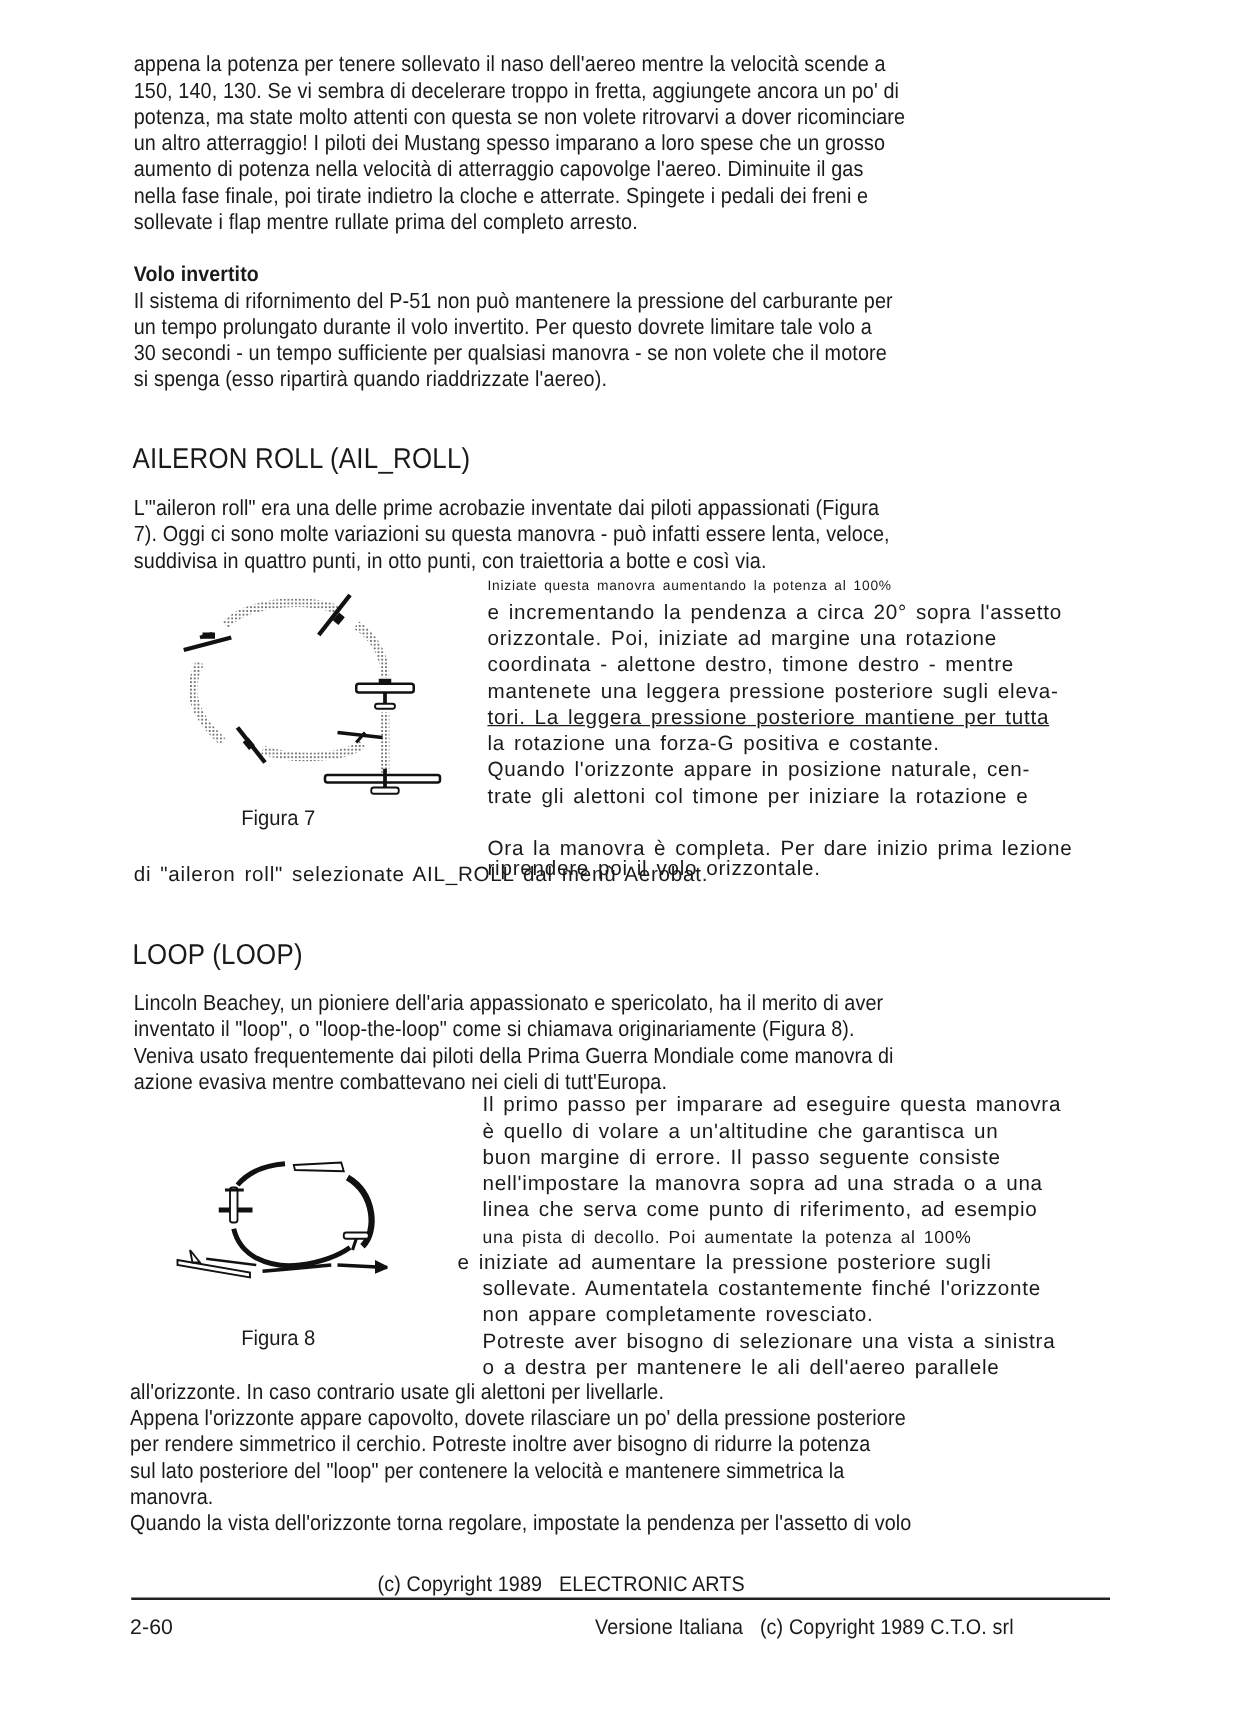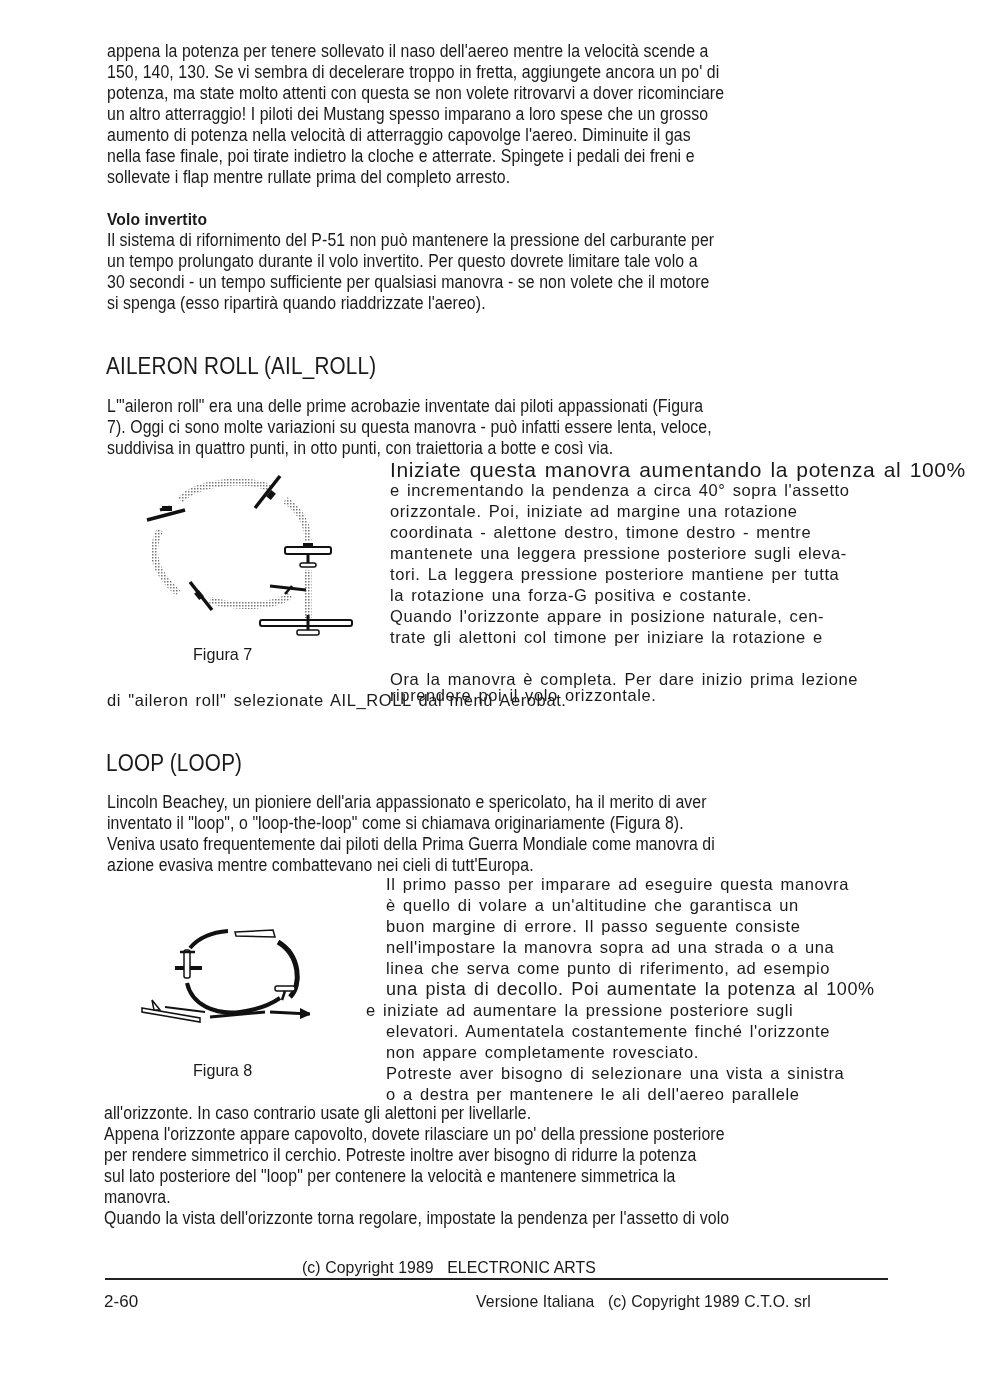--- a/index.html
+++ b/index.html
@@ -70,26 +70,26 @@
 
   <line x1="130" y1="116" x2="166" y2="120" stroke="#111" stroke-width="3"></line>
   <line x1="145" y1="124" x2="152" y2="116" stroke="#111" stroke-width="2.5"></line>
 
   <rect x="120" y="150" width="92" height="6" rx="2" fill="#fff" stroke="#111" stroke-width="2"></rect>
   <line x1="168" y1="145" x2="168" y2="163" stroke="#111" stroke-width="3"></line>
   <rect x="157" y="160" width="22" height="5" rx="2" fill="#fff" stroke="#111" stroke-width="1.5"></rect>
 </svg>
 <div class="caption" style="left:193px; top:645px; transform:scaleX(0.95); transform-origin:left top;">Figura 7</div>
 
-<div class="line wide" style="left:390px; top:459px; font-size:21px;">Iniziate questa manovra aumentando la potenza al 100%</div>
-<div class="line wide" style="left:390px; top:480px; font-size:16.5px;">e incrementando la pendenza a circa 40° sopra l'assetto</div>
+<div class="line wide" style="left:390px; top:459px; font-size:11px;">Iniziate questa manovra aumentando la potenza al 100%</div>
+<div class="line wide" style="left:390px; top:480px; font-size:16.5px;">e incrementando la pendenza a circa 20° sopra l'assetto</div>
 <div class="line wide" style="left:390px; top:501px; font-size:16.5px;">orizzontale. Poi, iniziate ad margine una rotazione</div>
 <div class="line wide" style="left:390px; top:522px; font-size:16.5px;">coordinata - alettone destro, timone destro - mentre</div>
 <div class="line wide" style="left:390px; top:543px; font-size:16.5px;">mantenete una leggera pressione posteriore sugli eleva-</div>
-<div class="line wide" style="left:390px; top:564px; font-size:16.5px;">tori. La leggera pressione posteriore mantiene per tutta</div>
+<div class="line wide" style="left:390px; top:564px; font-size:16.5px;text-decoration:underline;">tori. La leggera pressione posteriore mantiene per tutta</div>
 <div class="line wide" style="left:390px; top:585px; font-size:16.5px;">la rotazione una forza-G positiva e costante.</div>
 <div class="line wide" style="left:390px; top:606px; font-size:16.5px;">Quando l'orizzonte appare in posizione naturale, cen-</div>
 <div class="line wide" style="left:390px; top:627px; font-size:16.5px;">trate gli alettoni col timone per iniziare la rotazione e</div>
 <div class="line wide" style="left:390px; top:648px; font-size:16.5px;margin-top:37px;">riprendere poi il volo orizzontale.</div>
 <div class="line wide" style="left:390px; top:669px; font-size:16.5px;">Ora la manovra è completa. Per dare inizio prima lezione</div>
 <div class="line wide" style="left:107px; top:690px; font-size:16.5px;">di "aileron roll" selezionate AIL_ROLL dal menù Aerobat.</div>
 
 <div class="h1" style="top:749px; transform:scaleX(0.9); transform-origin:left top;">LOOP (LOOP)</div>
 
 <div class="line" style="top:792px; font-size:17.5px; transform:scaleX(0.905); transform-origin:left top;">Lincoln Beachey, un pioniere dell'aria appassionato e spericolato, ha il merito di aver</div>
@@ -118,23 +118,23 @@
   <path d="M 12 80 L 20 90 L 14 90 Z" fill="#fff" stroke="#111" stroke-width="1.5"></path>
   <path d="M 25 87 L 65 92" stroke="#111" stroke-width="2"></path>
 </svg>
 <div class="caption" style="left:193px; top:1061px; transform:scaleX(0.95); transform-origin:left top;">Figura 8</div>
 
 <div class="line wide" style="left:386px; top:874px; font-size:16.5px;">Il primo passo per imparare ad eseguire questa manovra</div>
 <div class="line wide" style="left:386px; top:895px; font-size:16.5px;">è quello di volare a un'altitudine che garantisca un</div>
 <div class="line wide" style="left:386px; top:916px; font-size:16.5px;">buon margine di errore. Il passo seguente consiste</div>
 <div class="line wide" style="left:386px; top:937px; font-size:16.5px;">nell'impostare la manovra sopra ad una strada o a una</div>
 <div class="line wide" style="left:386px; top:958px; font-size:16.5px;text-align:center;">linea che serva come punto di riferimento, ad esempio</div>
-<div class="line wide" style="left:386px; top:979px; font-size:18px;">una pista di decollo. Poi aumentate la potenza al 100%</div>
+<div class="line wide" style="left:386px; top:979px; font-size:14px;">una pista di decollo. Poi aumentate la potenza al 100%</div>
 <div class="line wide" style="left:366px; top:1000px; font-size:16.5px;text-align:center;">e iniziate ad aumentare la pressione posteriore sugli</div>
-<div class="line wide" style="left:386px; top:1021px; font-size:16.5px;">elevatori. Aumentatela costantemente finché l'orizzonte</div>
+<div class="line wide" style="left:386px; top:1021px; font-size:16.5px;">sollevate. Aumentatela costantemente finché l'orizzonte</div>
 <div class="line wide" style="left:386px; top:1042px; font-size:16.5px;">non appare completamente rovesciato.</div>
 <div class="line wide" style="left:386px; top:1063px; font-size:16.5px;">Potreste aver bisogno di selezionare una vista a sinistra</div>
 <div class="line wide" style="left:386px; top:1084px; font-size:16.5px;">o a destra per mantenere le ali dell'aereo parallele</div>
 
 <div class="line" style="left:104px; top:1103px; font-size:17.5px; transform:scaleX(0.905); transform-origin:left top;">all'orizzonte. In caso contrario usate gli alettoni per livellarle.</div>
 <div class="line" style="left:104px; top:1124px; font-size:17.5px; transform:scaleX(0.905); transform-origin:left top;">Appena l'orizzonte appare capovolto, dovete rilasciare un po' della pressione posteriore</div>
 <div class="line" style="left:104px; top:1145px; font-size:17.5px; transform:scaleX(0.905); transform-origin:left top;">per rendere simmetrico il cerchio. Potreste inoltre aver bisogno di ridurre la potenza</div>
 <div class="line" style="left:104px; top:1166px; font-size:17.5px; transform:scaleX(0.905); transform-origin:left top;">sul lato posteriore del "loop" per contenere la velocità e mantenere simmetrica la</div>
 <div class="line" style="left:104px; top:1187px; font-size:17.5px; transform:scaleX(0.905); transform-origin:left top;">manovra.</div>
 <div class="line" style="left:104px; top:1208px; font-size:17.5px; transform:scaleX(0.905); transform-origin:left top;">Quando la vista dell'orizzonte torna regolare, impostate la pendenza per l'assetto di volo</div>

